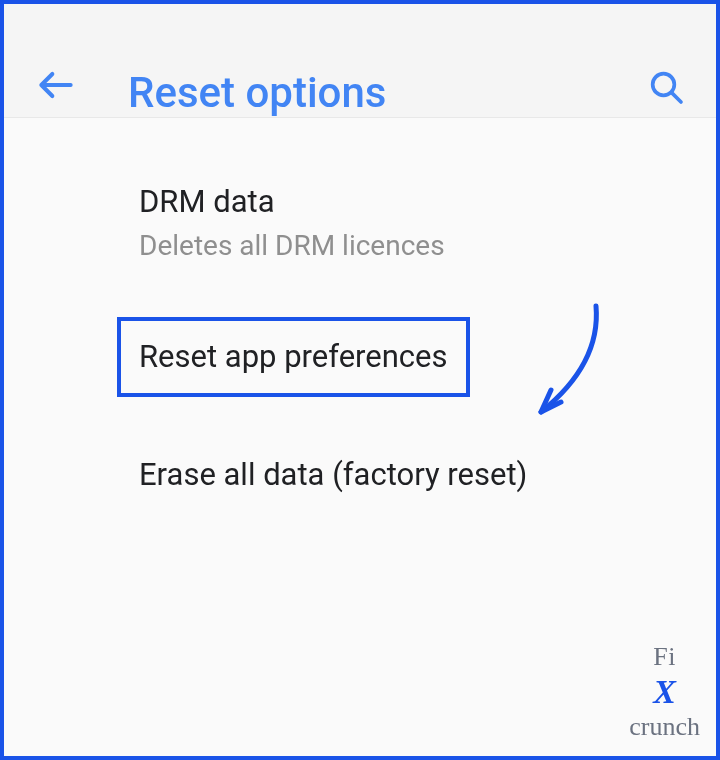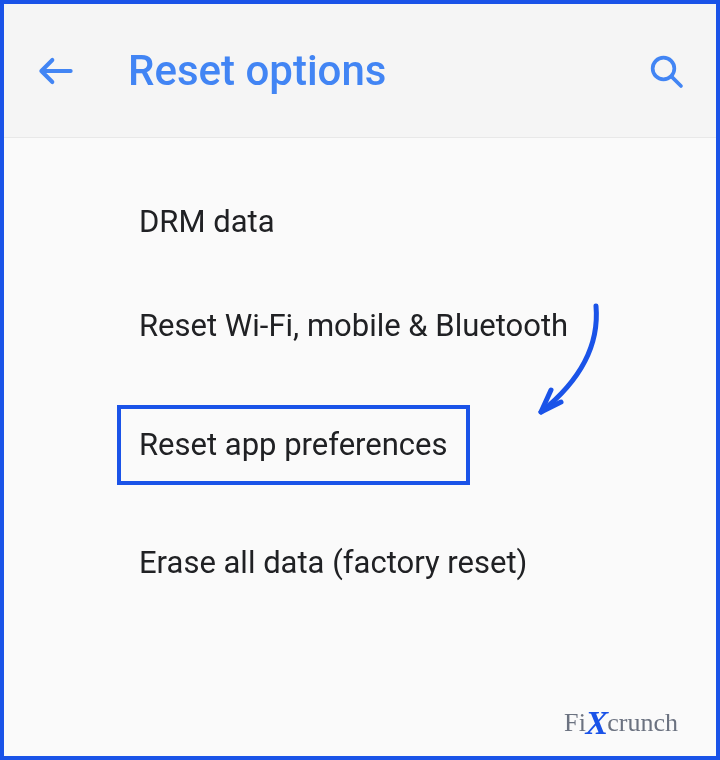--- a/index.html
+++ b/index.html
@@ -11,22 +11,22 @@
       font-family: Roboto, -apple-system, BlinkMacSystemFont, "Segoe UI", Arial, sans-serif;
       width: 720px;
       height: 760px;
       background: #fafafa;
       border: 4px solid #1a53e8;
       position: relative;
       overflow: hidden;
     }
     .header {
       display: flex;
-      align-items: center;
-      height: 134px;
+      align-items: flex-end;
+      height: 114px;
       padding: 0 20px;
       background: #f5f5f5;
       border-bottom: 1px solid #e8e8e8;
     }
     .back-button {
       padding: 10px;
       cursor: pointer;
       display: flex;
       align-items: center;
       justify-content: center;
@@ -96,27 +96,28 @@
     }
     .arrow-annotation {
       position: absolute;
       left: 497px;
       top: 290px;
       pointer-events: none;
     }
     .watermark {
       position: absolute;
       bottom: 14px;
-      right: 38px;
+      right: 16px;
       font-family: Georgia, serif;
       font-size: 26px;
       color: #6b7280;
       display: flex;
       align-items: center;
       gap: 1px;
+      flex-direction: column;
     }
     .watermark .fi {
       font-style: normal;
       letter-spacing: 0.5px;
     }
     .watermark .x {
       color: #1a53e8;
       font-weight: bold;
       font-size: 34px;
       font-style: italic;
@@ -141,25 +142,23 @@
       <circle cx="10.5" cy="10.5" r="6.5" fill="none" stroke="#4285f4" stroke-width="2.2"></circle>
       <line x1="15.5" y1="15.5" x2="21" y2="21" stroke="#4285f4" stroke-width="2.2" stroke-linecap="round"></line>
     </svg>
   </div>
 </div>
 
 <div class="content">
 
   <div class="list-item">
     <div class="item-title">DRM data</div>
+    <div class="item-subtitle">Deletes all DRM licences</div>
   </div>
 
-  <div class="list-item item-wifi">
-    <div class="item-title">Reset Wi-Fi, mobile &amp; Bluetooth</div>
-  </div>
 
   <div class="list-item item-app-pref">
     <div class="highlighted">
       <div class="item-title">Reset app preferences</div>
     </div>
   </div>
 
   <div class="list-item item-erase">
     <div class="item-title">Erase all data (factory reset)</div>
   </div>

